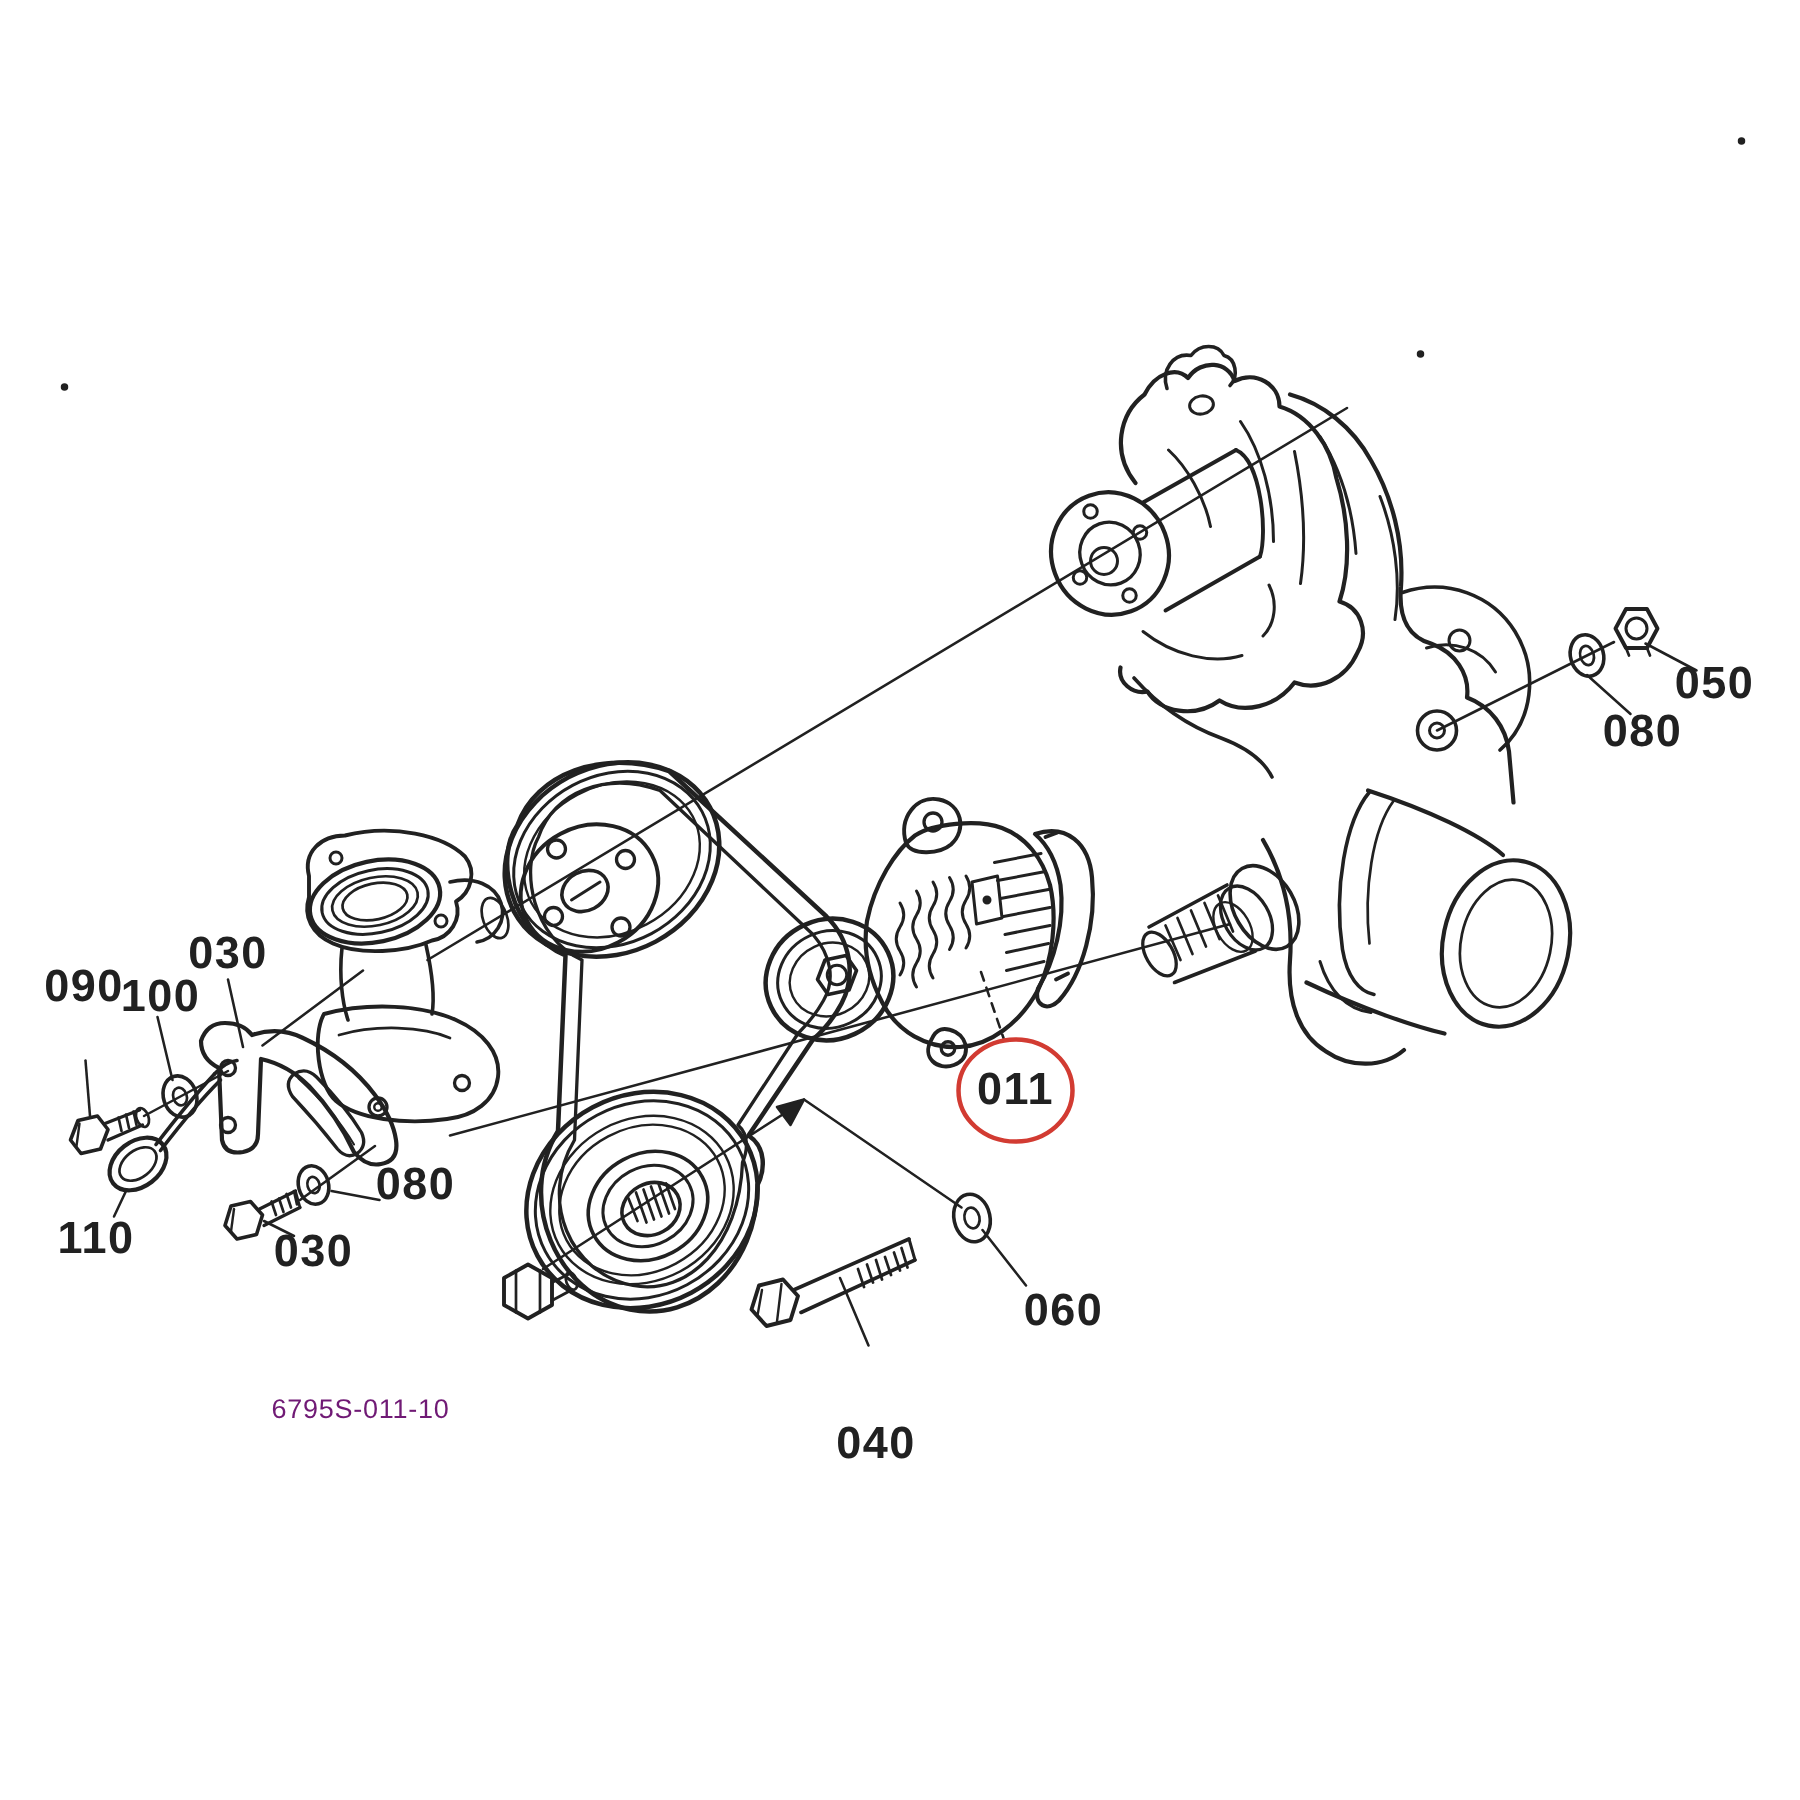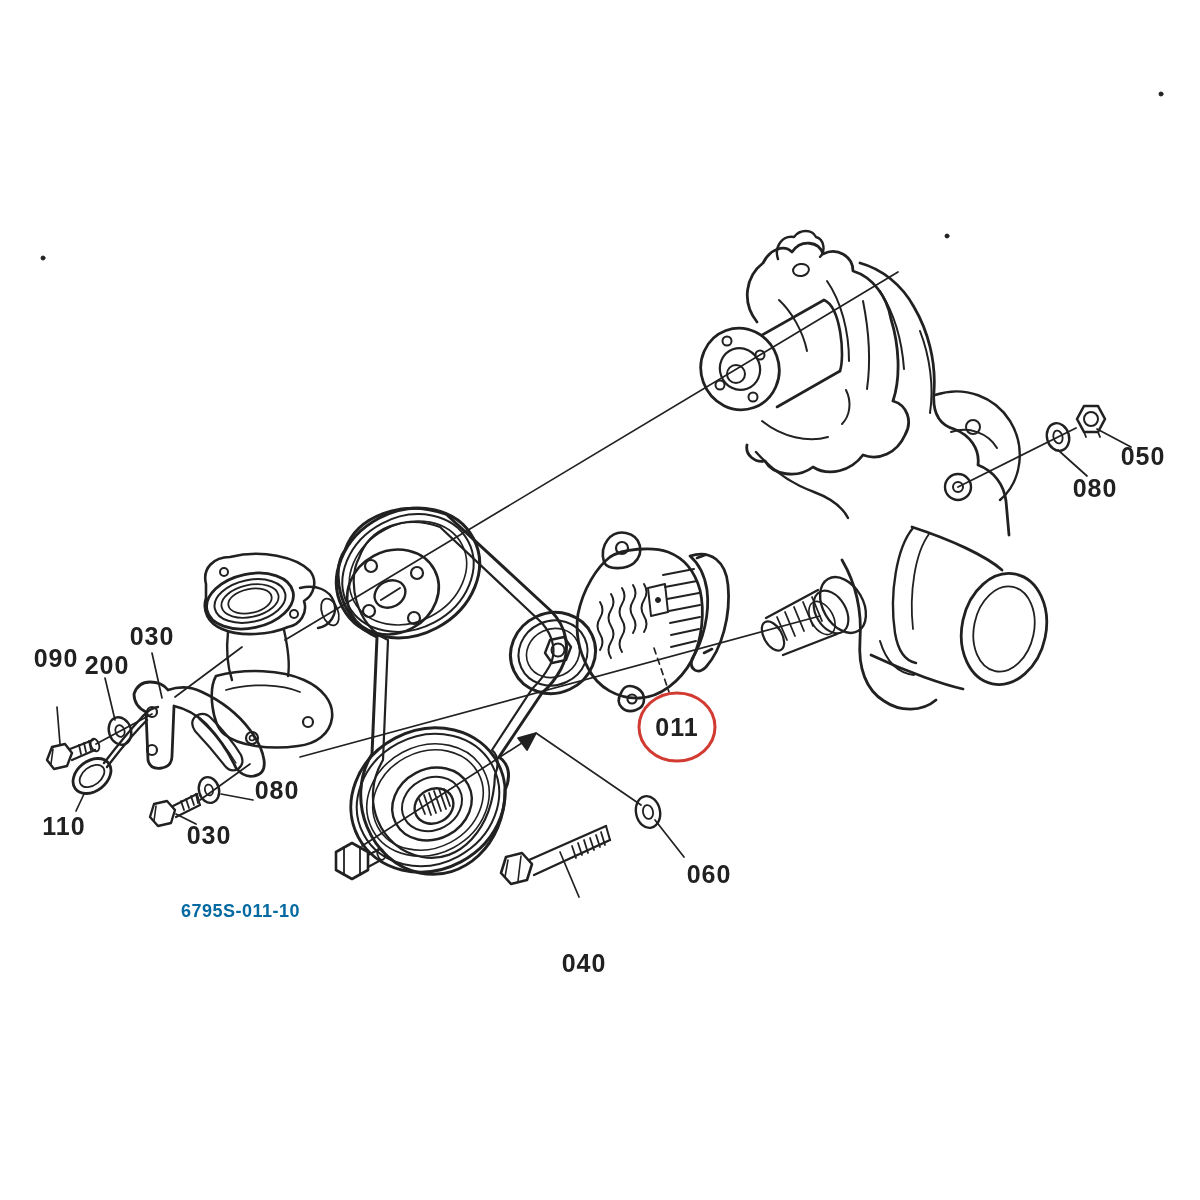--- a/index.html
+++ b/index.html
@@ -3,27 +3,27 @@
 <meta charset="utf-8">
 <style>
   html,body{margin:0;padding:0;background:#ffffff;}
   .stage{
     position:relative;width:1200px;height:1200px;background:#ffffff;
     font-family:"Liberation Sans","DejaVu Sans",sans-serif;overflow:hidden;
   }
   .stage svg{position:absolute;left:0;top:0;}
   .callout{
     position:absolute;transform:translate(-50%,-50%);
-    font-size:25px;font-weight:700;color:#212121;letter-spacing:1px;
+    font-size:30px;font-weight:700;color:#212121;letter-spacing:1px;
     white-space:nowrap;user-select:none;cursor:pointer;
   }
   .callout.hl{color:#212121;}
   .drawing-code{
-    position:absolute;font-size:18px;font-weight:700;color:#0369a1;
-    letter-spacing:0.5px;white-space:nowrap;
+    position:absolute;font-size:18px;font-weight:400;color:#701a75;
+    letter-spacing:0.5px;white-space:nowrap;margin-top:28px;
   }
 </style>
 </head>
 <body>
 
 <div class="stage">
 
 <svg width="1200" height="1200" viewBox="0 0 1200 1200">
   <g fill="none" stroke="#212121" stroke-linecap="round" stroke-linejoin="round">
 
@@ -291,18 +291,18 @@
 
 <div class="callout hl" style="left:677px;top:727px;">011</div>
 <div class="callout" style="left:152px;top:636px;">030</div>
 <div class="callout" style="left:209px;top:835px;">030</div>
 <div class="callout" style="left:584px;top:963px;">040</div>
 <div class="callout" style="left:1143px;top:456px;">050</div>
 <div class="callout" style="left:676px;top:874px;margin-left:33px;">060</div>
 <div class="callout" style="left:1095px;top:488px;">080</div>
 <div class="callout" style="left:277px;top:790px;">080</div>
 <div class="callout" style="left:56px;top:658px;">090</div>
-<div class="callout" style="left:107px;top:665px;">200</div>
+<div class="callout" style="left:107px;top:665px;">100</div>
 <div class="callout" style="left:64px;top:826px;">110</div>
 
 <div class="drawing-code" style="left:181px;top:901px;">6795S-011-10</div>
 
 </div>
 
 </body></html>

